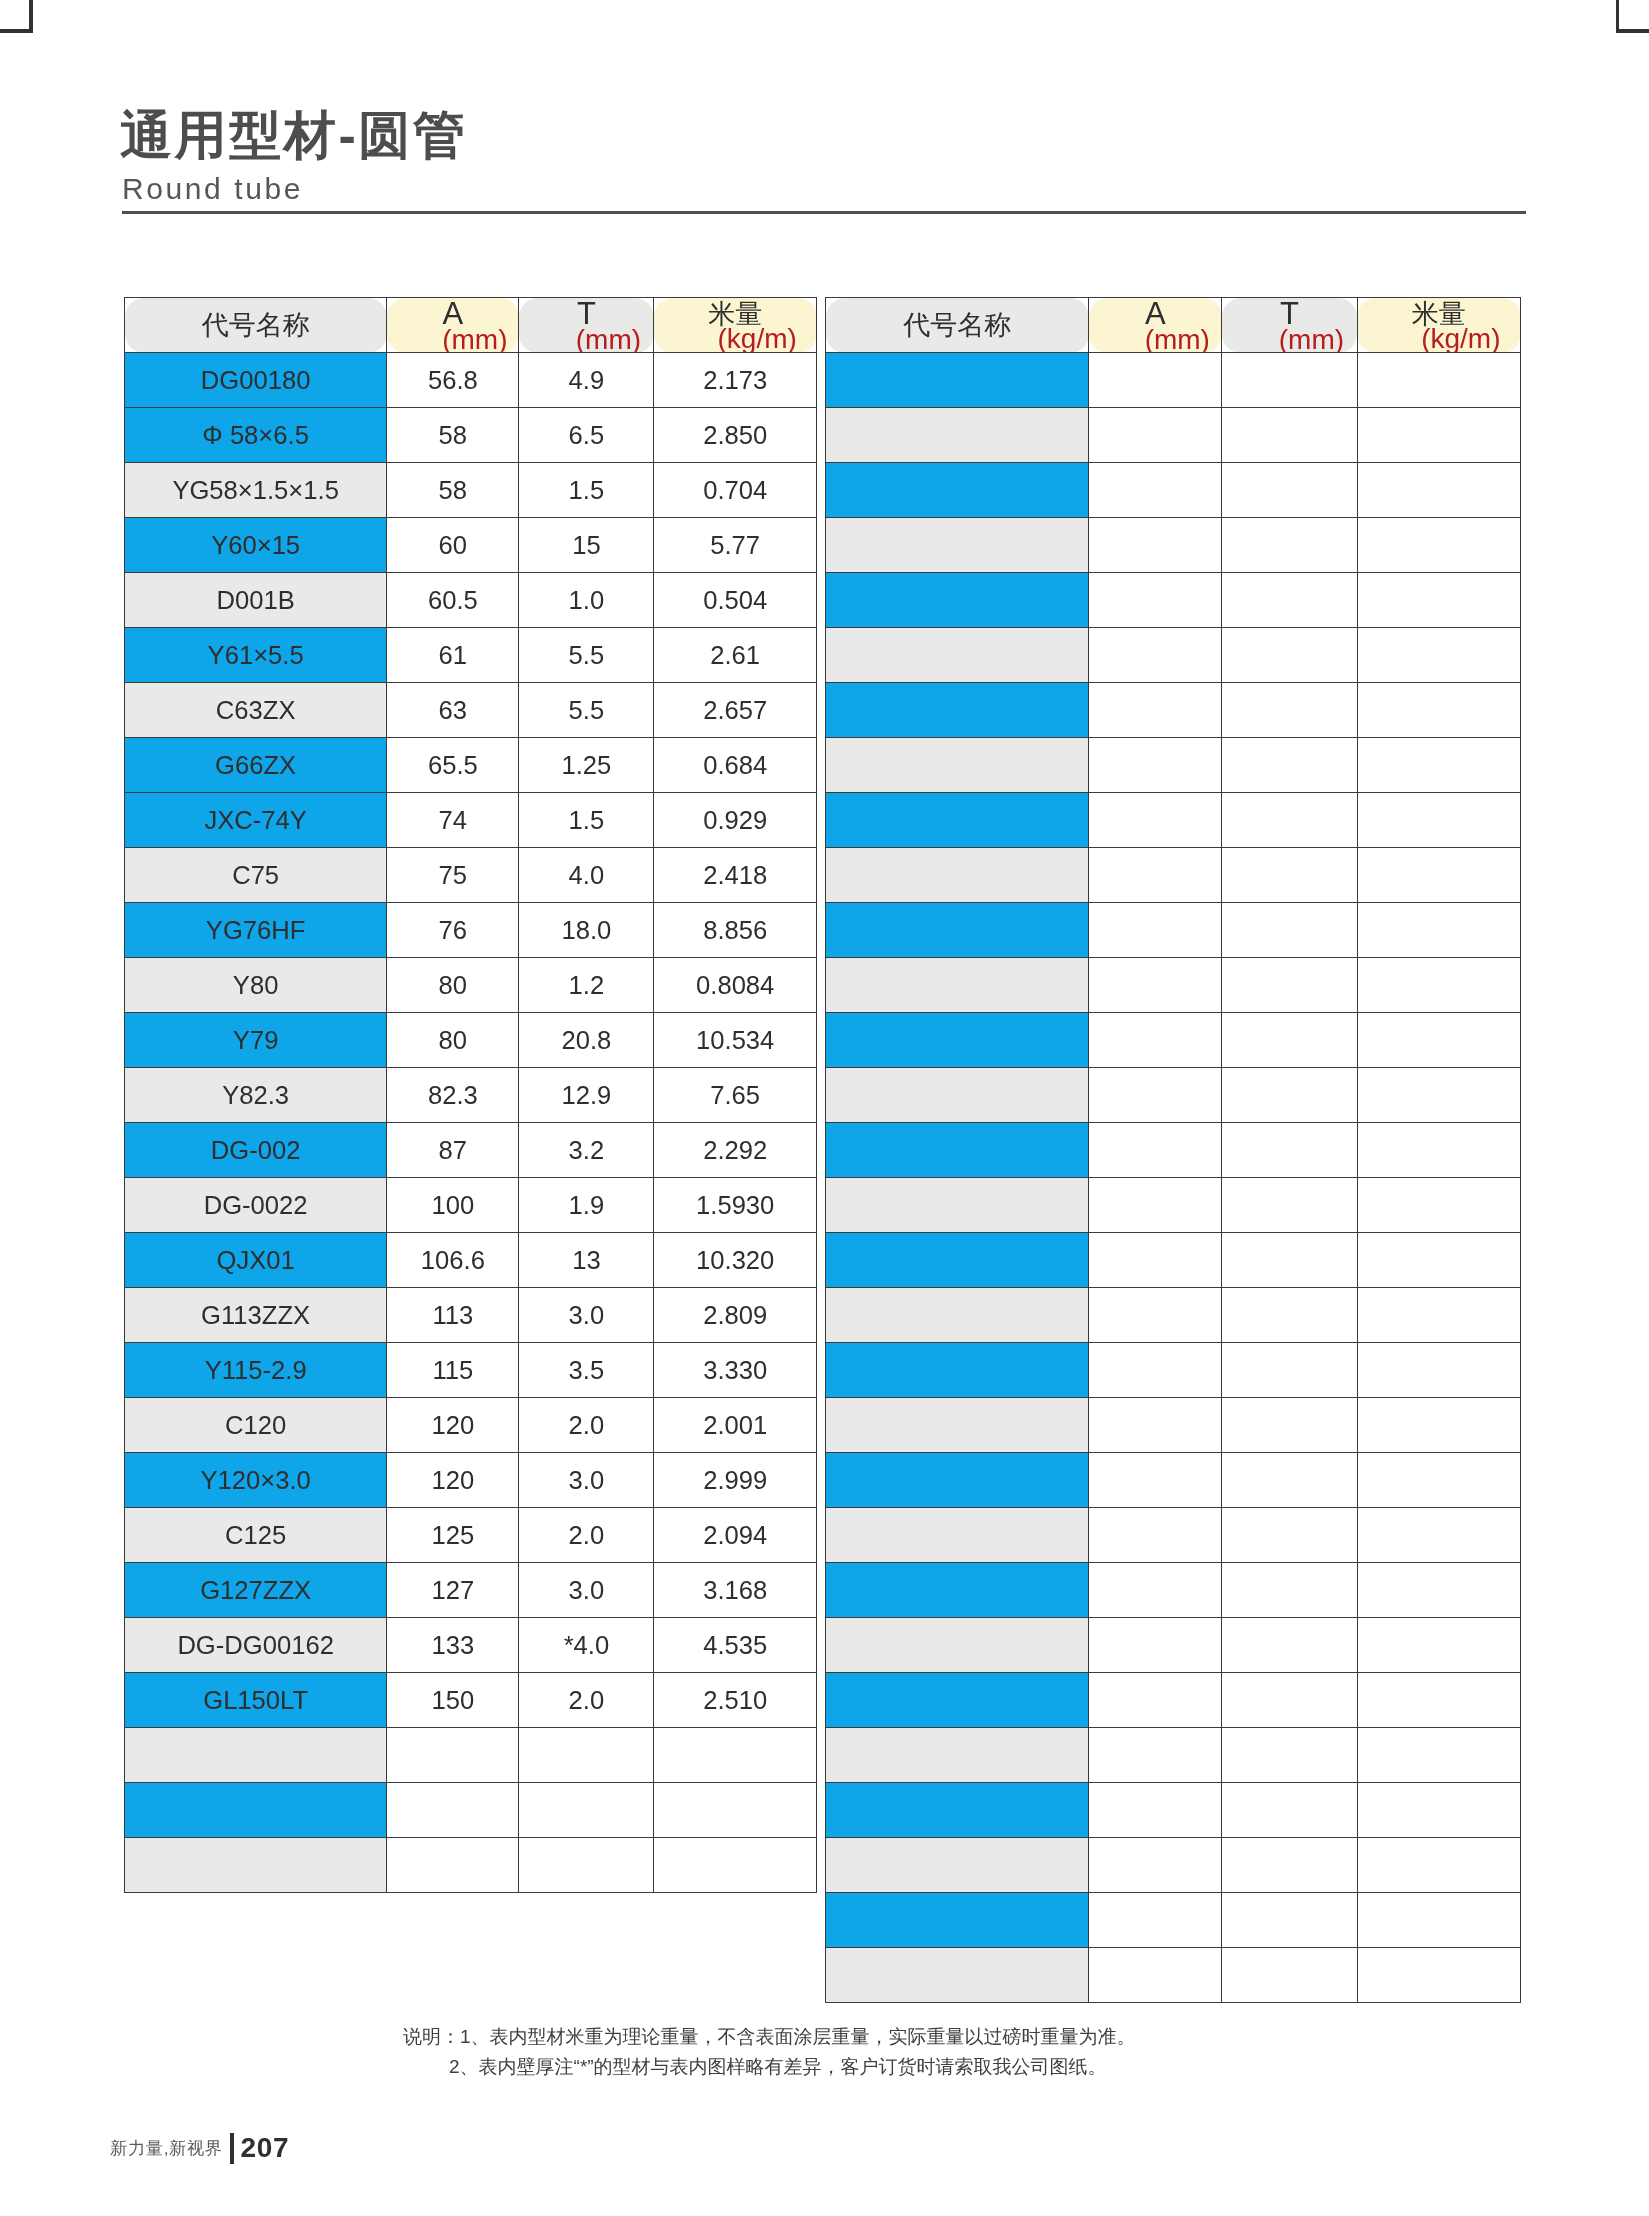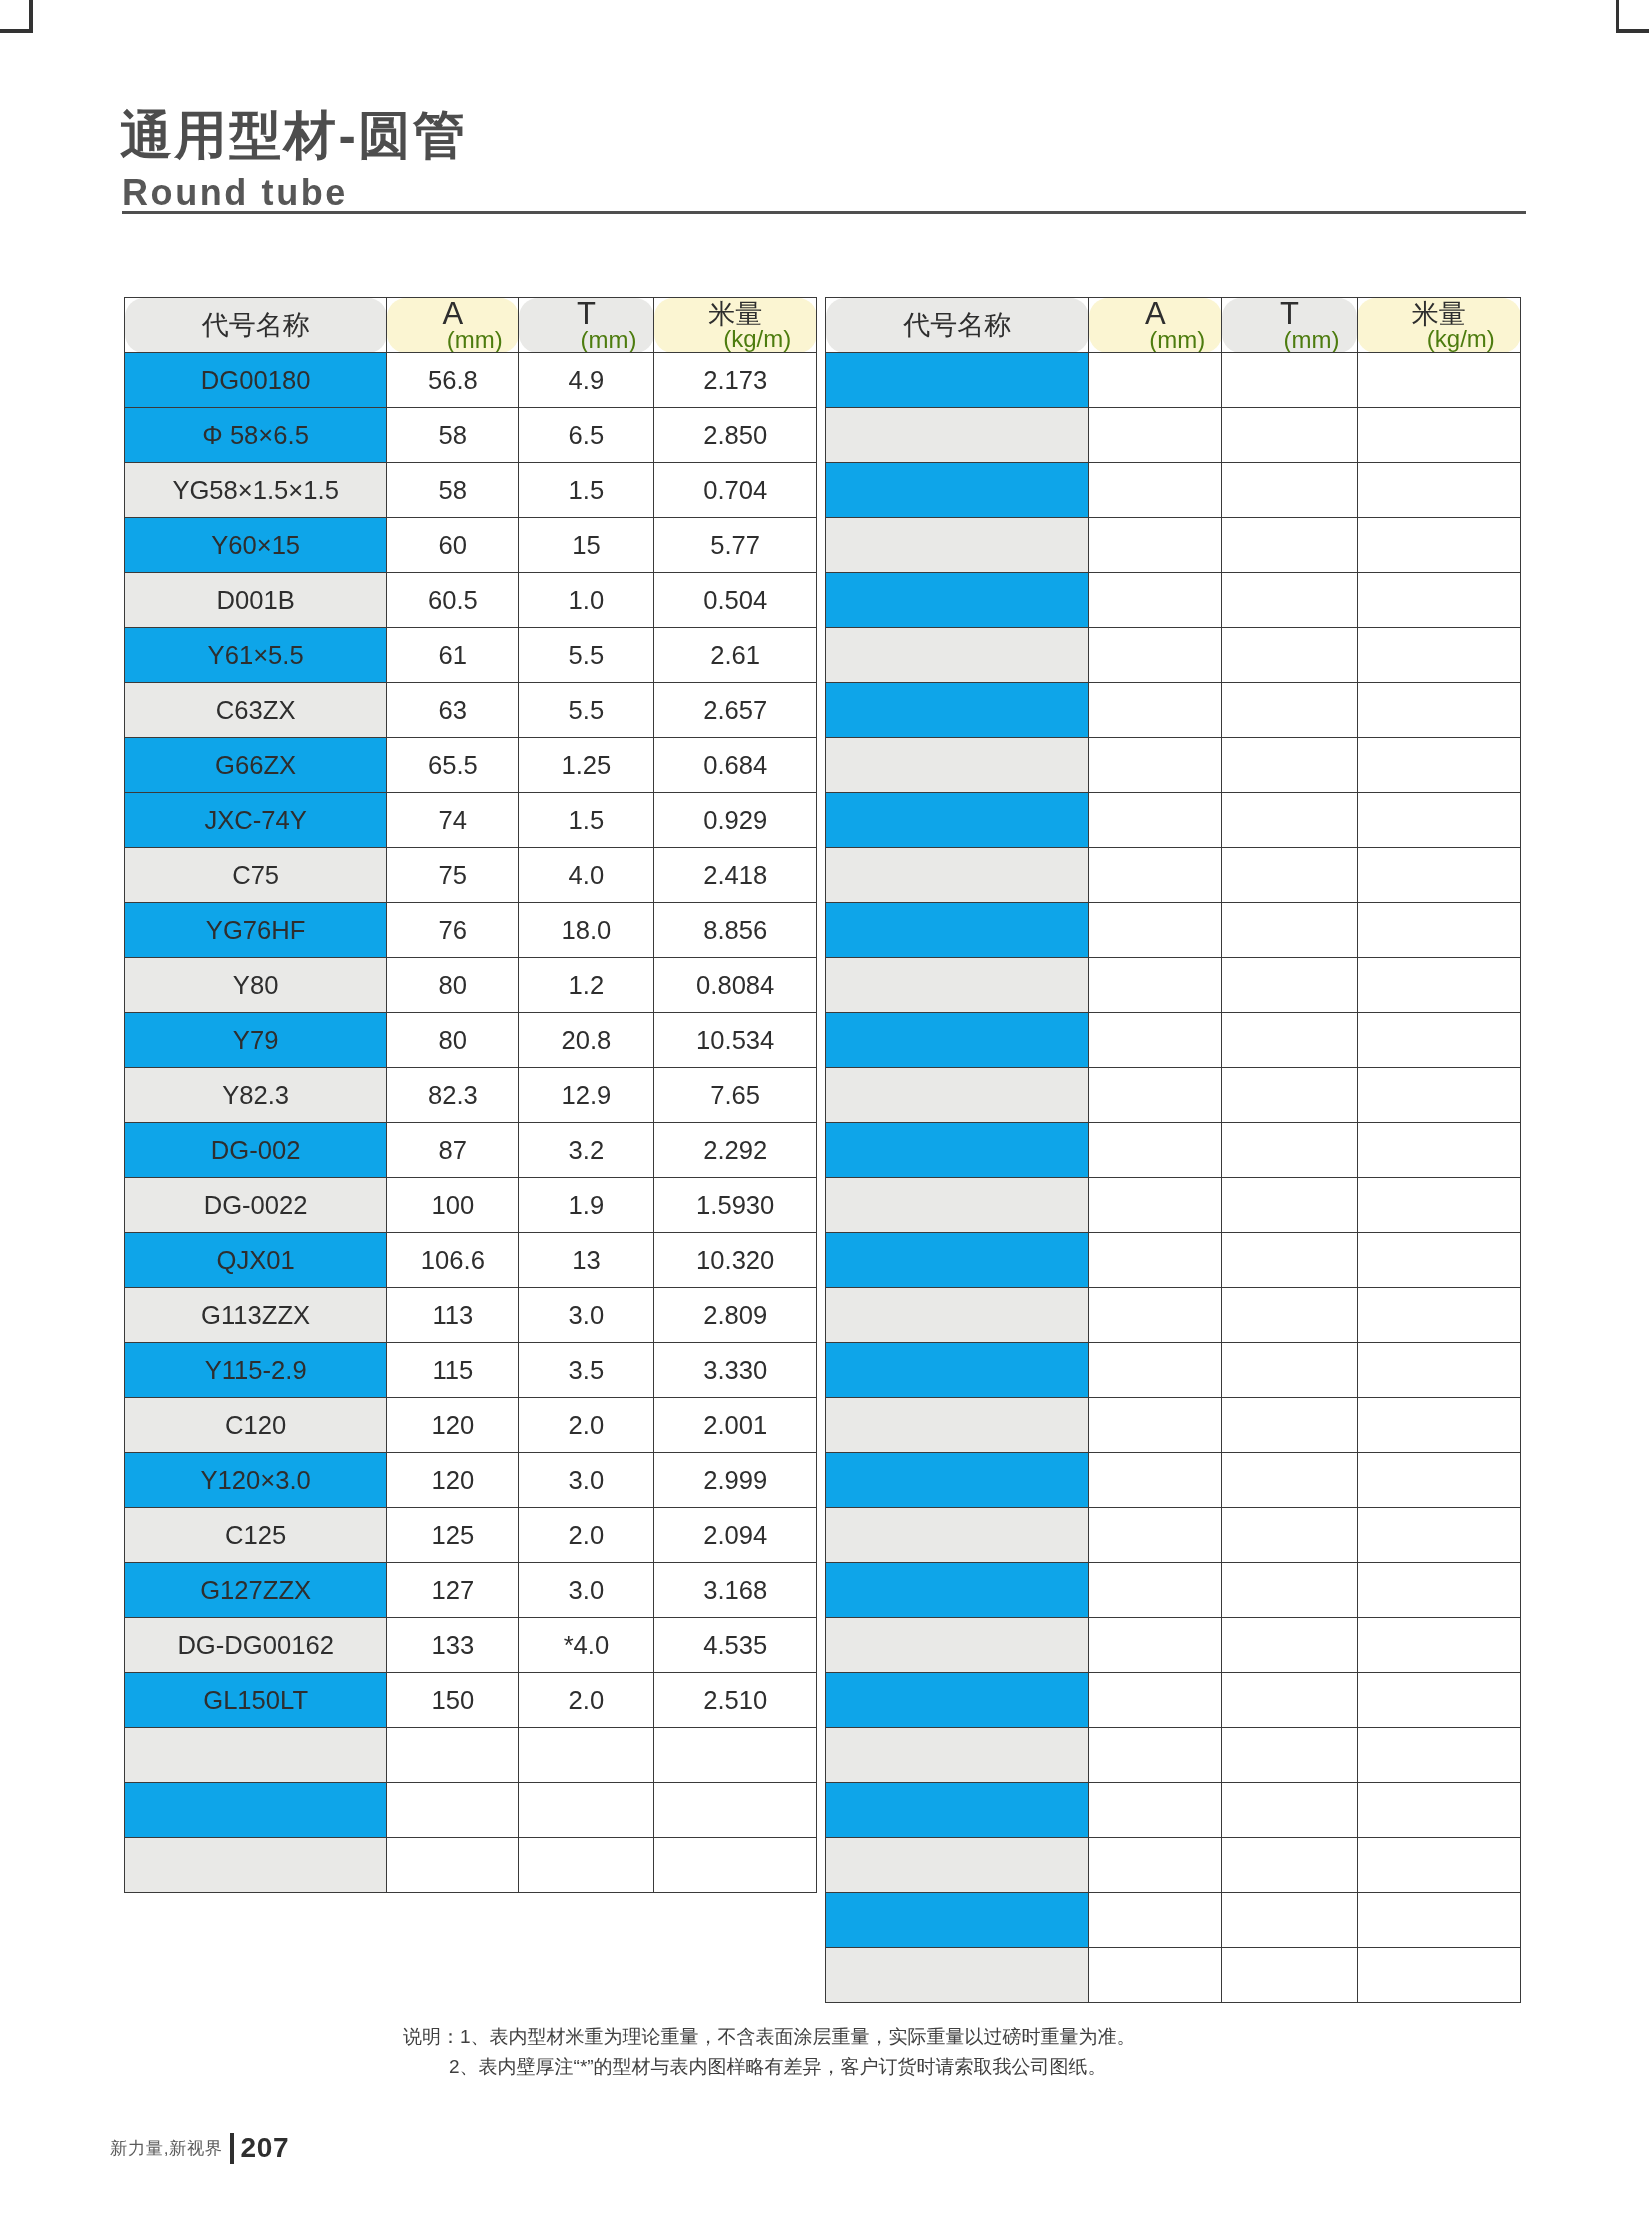--- a/index.html
+++ b/index.html
@@ -14,21 +14,21 @@
   #crop-tl-h{left:0;top:29.4px;width:33px;height:3.2px;}
   #crop-tr-v{left:1616px;top:0;width:3.2px;height:32px;}
   #crop-tr-h{left:1616px;top:29.4px;width:33px;height:3.2px;}
   
   #title-cn{
     position:absolute;left:120px;top:101px;
     font-size:52px;font-weight:700;color:#4d4d4d;letter-spacing:2.6px;
   }
   #title-en{
     position:absolute;left:122px;top:172px;
-    font-size:36px;font-weight:700;color:#575757;letter-spacing:2.6px;
+    font-size:30px;font-weight:400;color:#575757;letter-spacing:2.6px;
   }
   #title-rule{
     position:absolute;left:122px;top:211px;width:1404px;height:2.6px;background:#4f4f4f;
   }
   
   .spec-table{
     position:absolute;top:297px;
     border-collapse:collapse;table-layout:fixed;
     background:#ffffff;
   }
@@ -46,21 +46,21 @@
   .col-a{width:19.1%;}
   .col-t{width:19.5%;}
   .col-w{width:23.5%;}
   .hdr-gray{background:#e9e9e7;}
   .hdr-yellow{background:#fbf5d2;}
   .name-cell.yellow{background:#0ea5e9;}
   .name-cell.gray{background:#e9e9e7;}
   .data-cell{background:#ffffff;}
   .hdr-main{font-size:27px;line-height:28px;color:#2e2e2e;display:block;}
   .hdr-big{font-size:31px;line-height:29.4px;color:#2e2e2e;display:block;}
-  .hdr-unit{font-size:24px;line-height:22px;color:#4d7c0f;display:block;padding-left:44px;}
+  .hdr-unit{font-size:28px;line-height:22px;color:#b91c1c;display:block;padding-left:44px;}
   
   #notes{
     position:absolute;left:403px;top:2022px;
     font-size:19px;line-height:30px;color:#3f3f3f;
   }
   #note-line2{margin-left:46px;}
   
   #footer{
     position:absolute;left:110px;top:2132px;
     display:flex;align-items:center;

